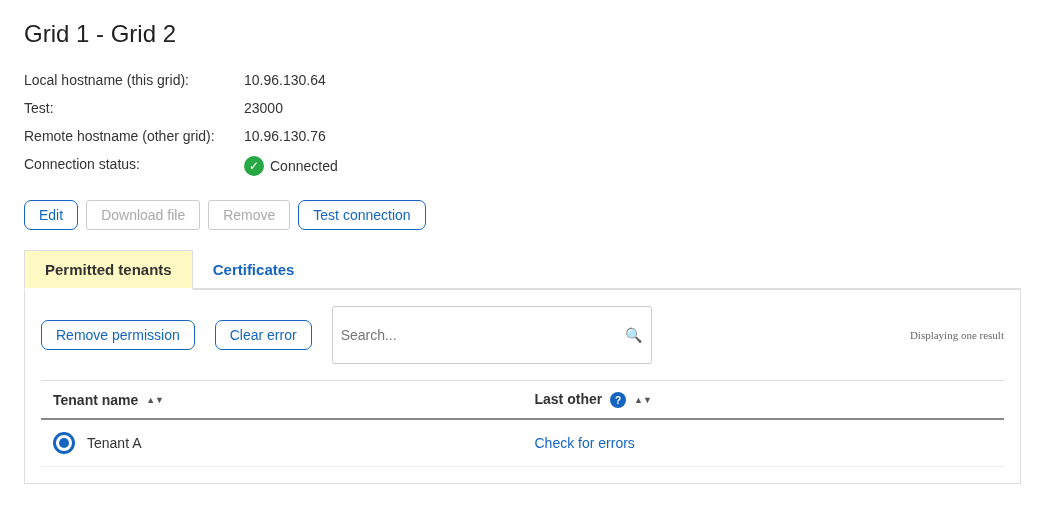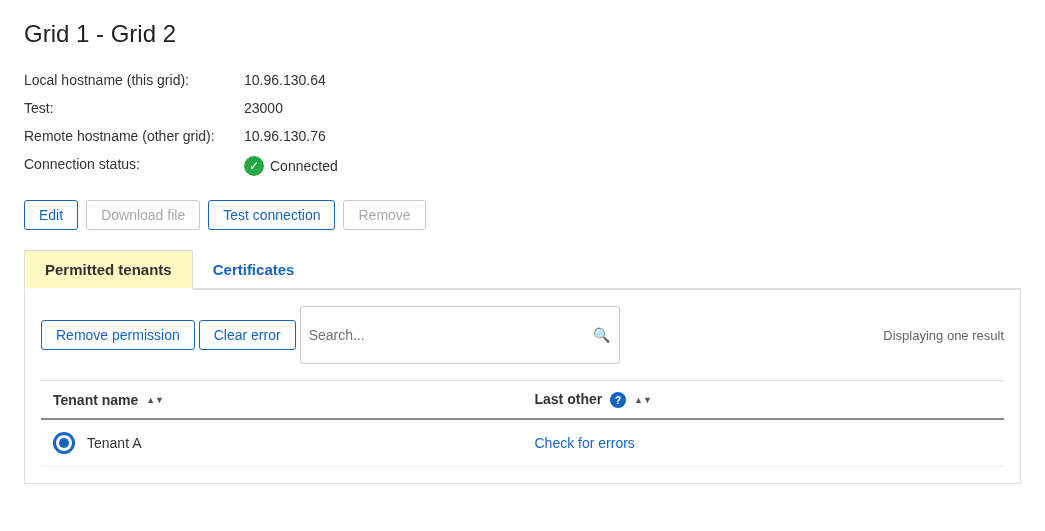--- a/index.html
+++ b/index.html
@@ -69,20 +69,21 @@
       border-radius: 3px;
       background: #fff;
       cursor: pointer;
       font-size: 14px;
       color: #333;
     }
 
     .btn-primary {
       border-color: #1565c0;
       color: #1565c0;
+      border-radius: 7px;
     }
 
     .btn-disabled {
       color: #aaa;
       border-color: #ccc;
       cursor: default;
     }
 
     .tabs {
       display: flex;
@@ -111,21 +112,21 @@
 
     .tab-content {
       border: 1px solid #ddd;
       border-top: none;
       padding: 16px;
     }
 
     .toolbar {
       display: flex;
       align-items: center;
-      gap: 4px;
+      gap: 20px;
       margin-bottom: 16px;
       justify-content: space-between;
     }
 
     .search-box {
       display: flex;
       align-items: center;
       border: 1px solid #ccc;
       border-radius: 3px;
       padding: 20px 8px;
@@ -143,21 +144,22 @@
     }
 
     .search-icon {
       color: #999;
       font-size: 14px;
     }
 
     .result-count {
       margin-left: auto;
       color: #666;
-      font-size: 13px;
+      font-size: 11px;
+      font-family: Liberation Serif, serif;
     }
 
     table {
       width: 100%;
       border-collapse: collapse;
     }
 
     thead tr {
       border-top: 1px solid #ddd;
       border-bottom: 2px solid #888;
@@ -253,22 +255,22 @@
   <span class="info-label">Connection status:</span>
   <span class="connection-status">
     <span class="check-icon">✓</span>
     <span>Connected</span>
   </span>
 </div>
 
 <div class="action-buttons">
   <button class="btn btn-primary">Edit</button>
   <button class="btn btn-disabled">Download file</button>
+  <button class="btn btn-disabled">Remove</button>
   <button class="btn btn-primary">Test connection</button>
-  <button class="btn btn-disabled">Remove</button>
 </div>
 
 <div class="tabs">
   <button class="tab active">
     <span>Permitted tenants</span>
   </button>
   <button class="tab">
     <span>Certificates</span>
   </button>
 </div>

